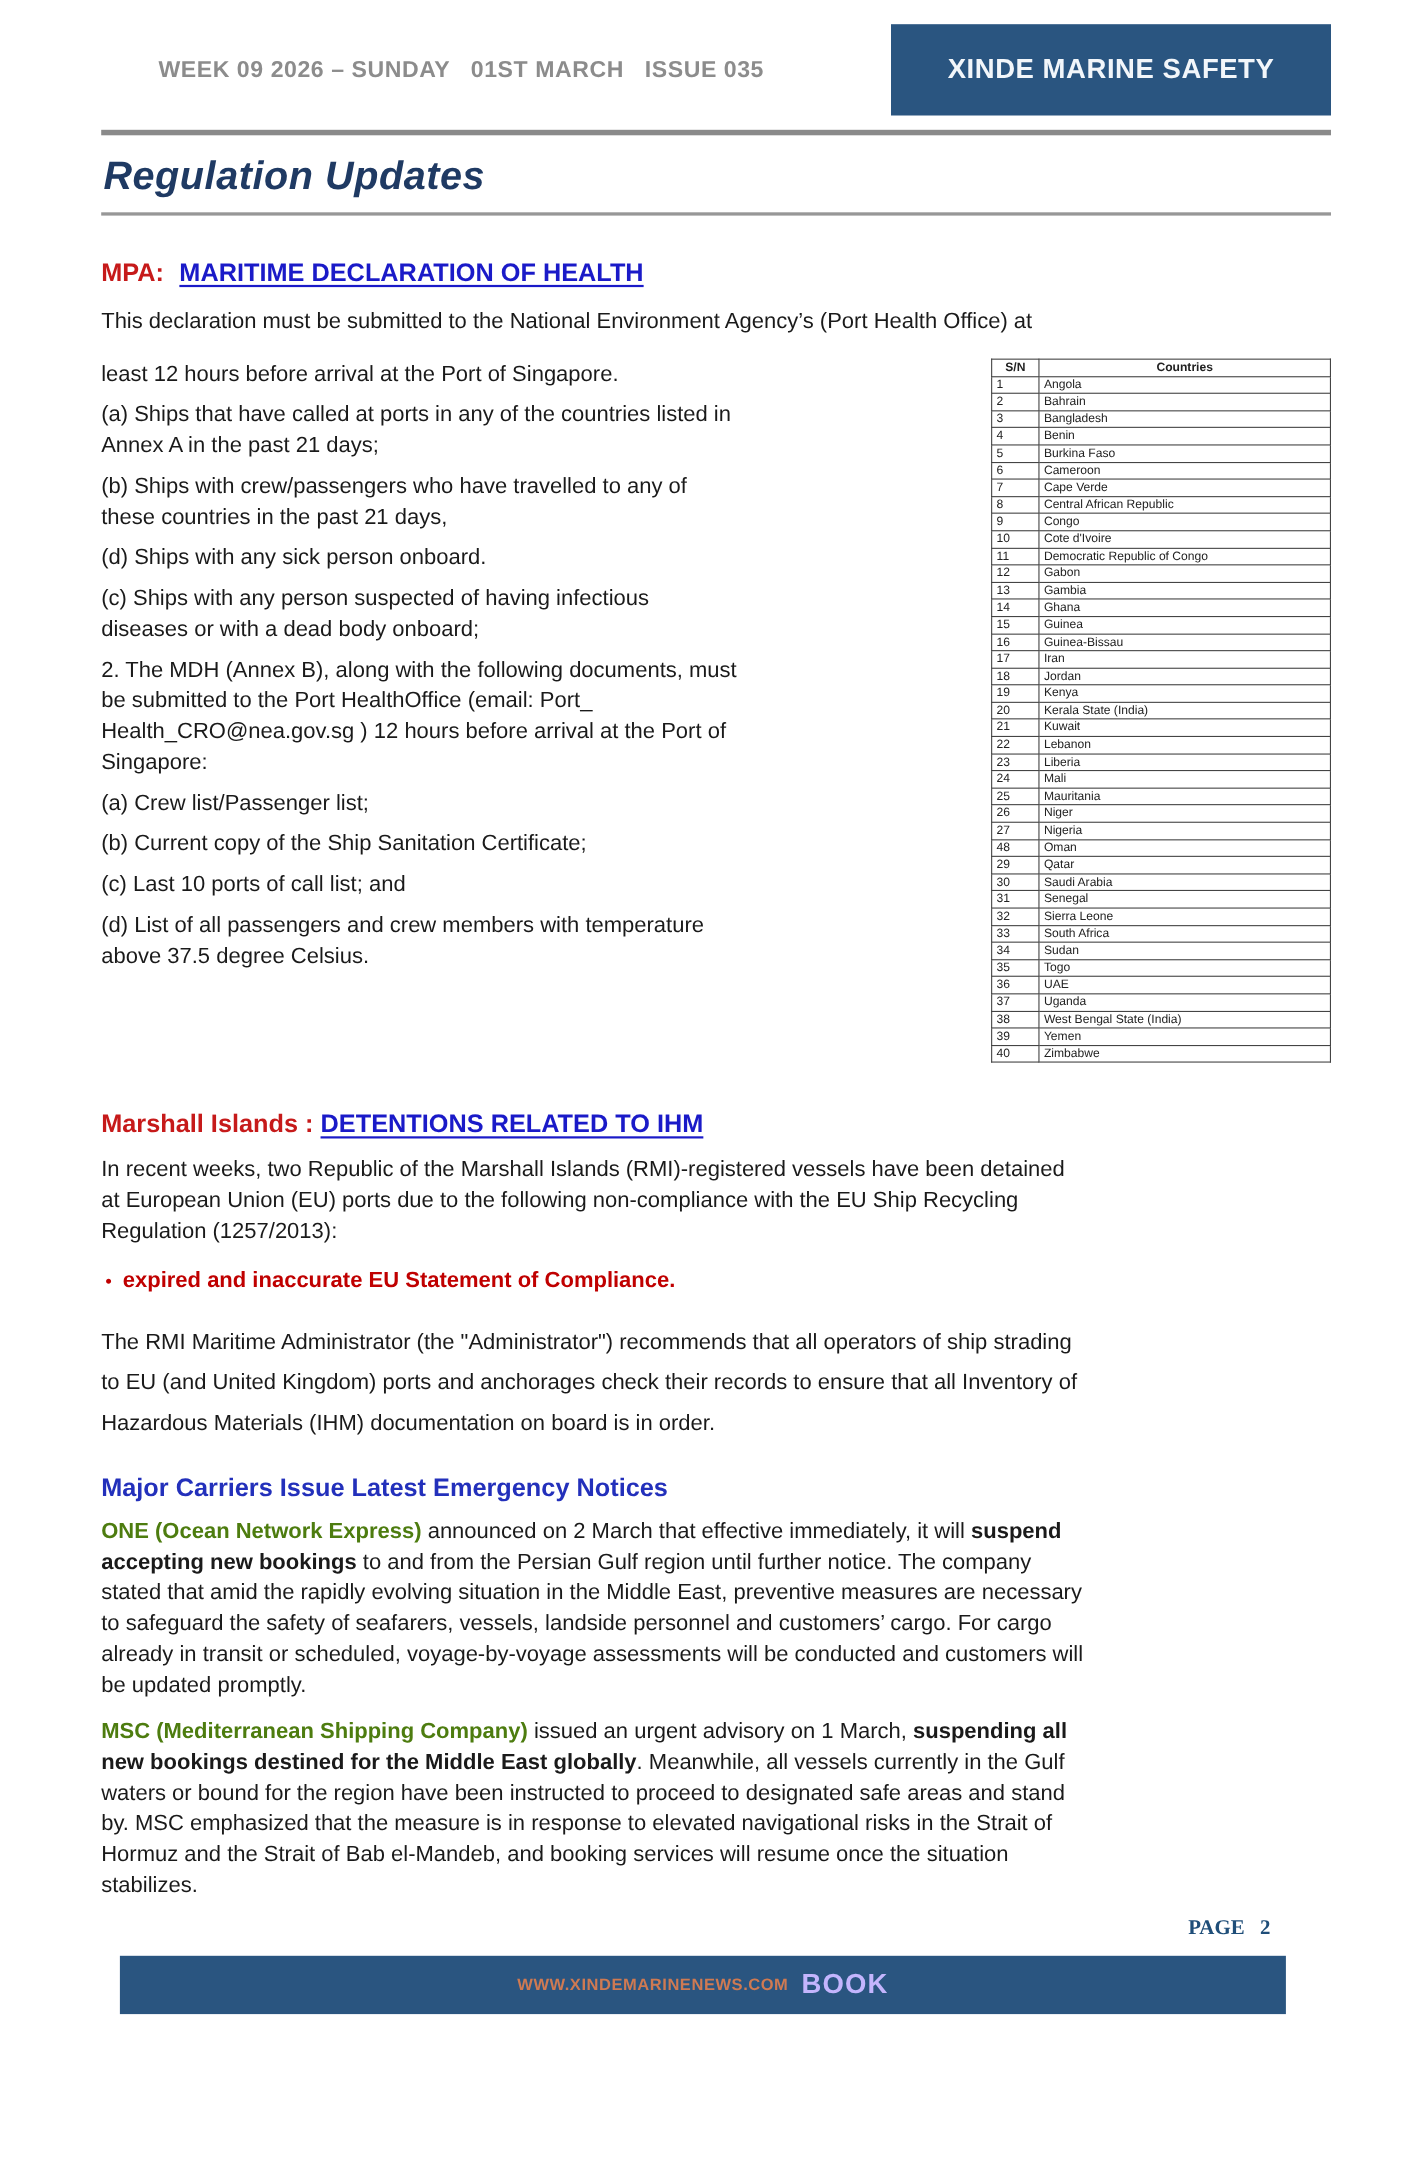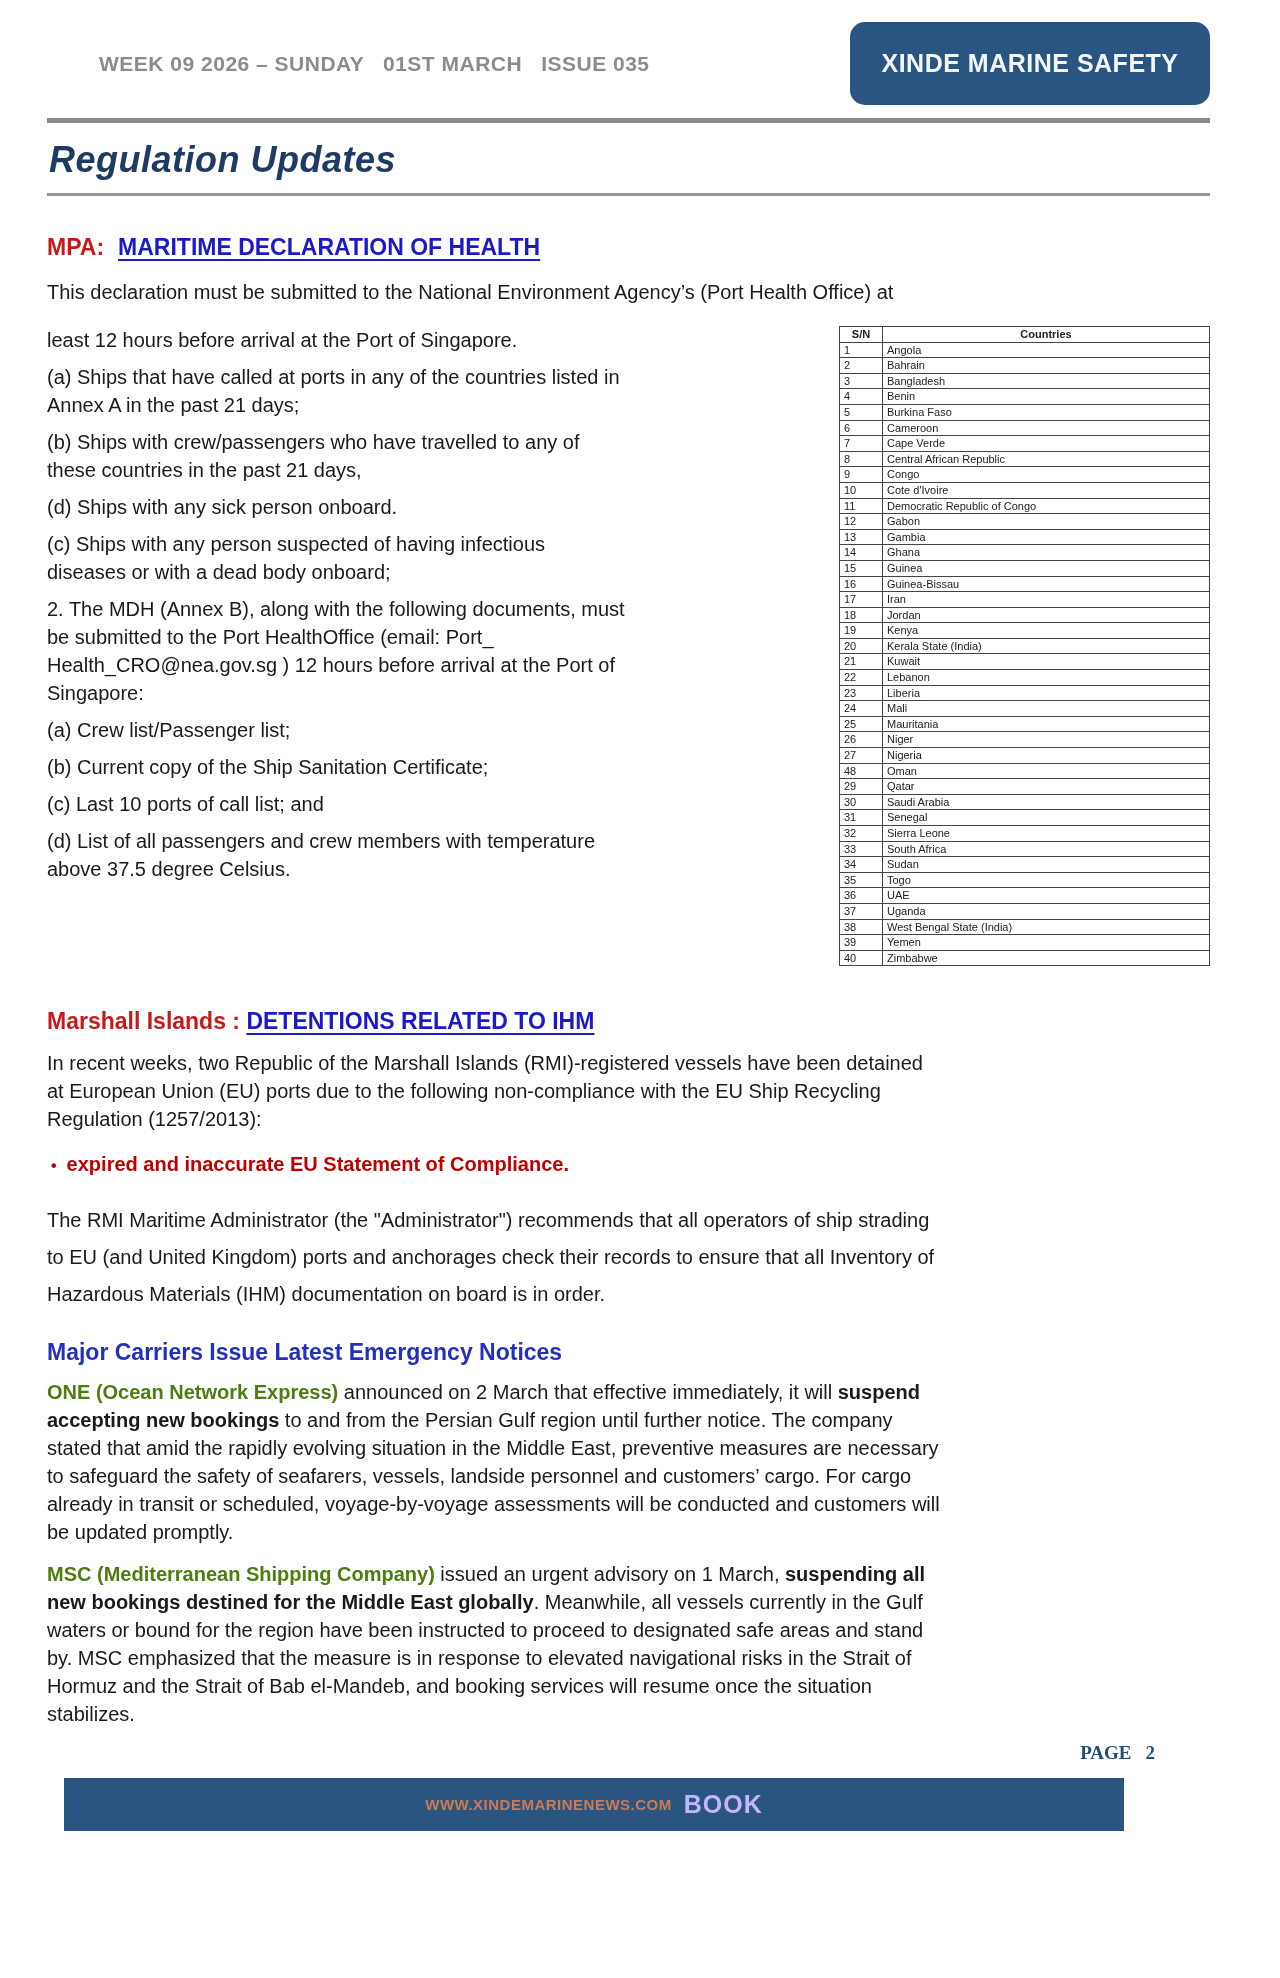--- a/index.html
+++ b/index.html
@@ -1,41 +1,41 @@
 <!DOCTYPE html>
 <html><head>
 <meta charset="utf-8">
 <style>
   html,body{margin:0;padding:0;background:#fff;}
   body{width:1280px;height:1978px;overflow:hidden;font-family:"Liberation Sans",sans-serif;color:#1a1a1a;position:relative;}
-  .page{padding:22px 70px 0 47px;}
+  .page{padding:22px 70px 0 92px;}
 
   
   .hdr{display:flex;justify-content:space-between;align-items:center;}
   .hdr-issue{color:#8c8c8c;font-weight:bold;font-size:21px;letter-spacing:.5px;margin-left:52px;white-space:pre;}
-  .brand-badge{width:360px;height:83px;background:#2a5580;color:#f2f6fa;font-weight:bold;font-size:25px;display:flex;align-items:center;justify-content:center;letter-spacing:.5px;border-radius:15px;}
+  .brand-badge{width:400px;height:83px;background:#2a5580;color:#f2f6fa;font-weight:bold;font-size:25px;display:flex;align-items:center;justify-content:center;letter-spacing:.5px;}
   .rule1{height:5px;background:#8a8a8a;margin-top:13px;}
   .page-title{font-size:36px;font-weight:bold;font-style:italic;color:#1f3a63;margin:16px 0 12px 2px;letter-spacing:.5px;}
   .rule2{height:3px;background:#979797;margin-bottom:38px;}
 
   
   .sec-head{font-size:23px;font-weight:bold;margin:0 0 20px 0;}
   .red{color:#c61a1a;text-align:right;}
   .bluelink{color:#1a1ac8;text-decoration:underline;text-decoration-thickness:2px;text-underline-offset:4px;cursor:pointer;}
   .sec-head .lbl{margin-right:14px;}
 
   
   p.body{font-size:20px;line-height:28px;margin:0 0 9px 0;}
   .intro1{font-size:20px;margin:0 0 22px 0;}
   .textcol{max-width:895px;}
 
   
   .mpa-flex{display:flex;justify-content:space-between;align-items:flex-start;margin-top:4px;}
   .mpa-left{width:582px;}
-  .annex{width:371px;border-radius:10px;}
+  .annex{width:309px;border-radius:10px;}
   table.annex-tbl{border-collapse:collapse;width:100%;font-size:11px;color:#222;}
   table.annex-tbl th,table.annex-tbl td{border:1px solid #444;padding:1px 4px;line-height:12.6px;text-align:left;}
   table.annex-tbl th{font-weight:bold;text-align:center;}
   table.annex-tbl th:first-child{width:34px;}
 
   
   .marshall-head{margin-top:42px;margin-bottom:14px;}
   .bullet-line{font-size:20px;font-weight:bold;color:#c00000;margin:20px 0 26px 4px;}
   .bullet-dot{font-size:16px;margin-right:10px;}
   .spaced{line-height:37px !important;}

